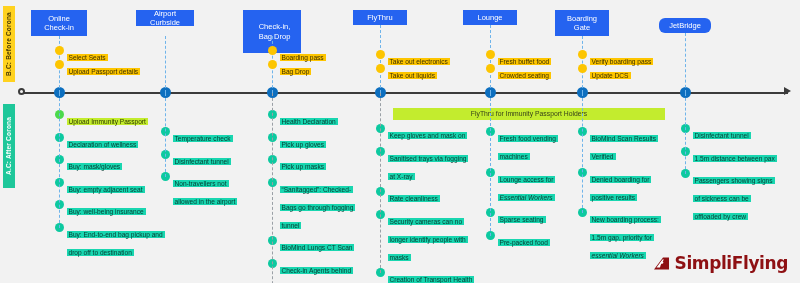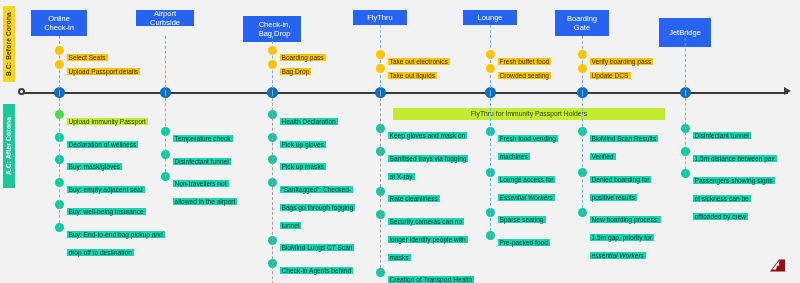--- a/index.html
+++ b/index.html
@@ -185,21 +185,21 @@
       <div class="bullet" style="left: 160.5px; top: 149.5px;">
         <span class="dot dot-ac"></span>
         <span class="lbl-wrap" style="max-width:78px"><span class="lbl lbl-ac">Disinfectant tunnel</span></span>
       </div>
       <div class="bullet" style="left: 160.5px; top: 172px;">
         <span class="dot dot-ac"></span>
         <span class="lbl-wrap" style="max-width:78px"><span class="lbl lbl-ac">Non-travellers not allowed in the airport</span></span>
       </div>
       <div class="conn-down" style="left: 165px; top: 93px; height: 84px; border-left-color: rgb(111, 180, 234);"></div>
       <div class="stage-node" style="left: 272px;"></div>
-      <div class="stage-box" style="left: 243px; top: 16px; width: 58px; height: 26px; padding-left: 8px;">
+      <div class="stage-box" style="left: 243px; top: 10px; width: 58px; height: 43px; padding-left: 8px;">
         <span>Check-in,<br>Bag Drop</span>
       </div>
       <div class="conn-up" style="left: 272px; top: 36px; height: 57px;"></div>
       <div class="bullet" style="left: 267.5px; top: 46px;">
         <span class="dot dot-bc"></span>
         <span class="lbl-wrap" style="max-width:88px"><span class="lbl lbl-bc">Boarding pass</span></span>
       </div>
       <div class="bullet" style="left: 267.5px; top: 60px;">
         <span class="dot dot-bc"></span>
         <span class="lbl-wrap" style="max-width:88px"><span class="lbl lbl-bc">Bag Drop</span></span>
@@ -313,21 +313,21 @@
       <div class="bullet" style="left: 577.5px; top: 167.5px;">
         <span class="dot dot-ac"></span>
         <span class="lbl-wrap" style="max-width:86px"><span class="lbl lbl-ac">Denied boarding for positive results</span></span>
       </div>
       <div class="bullet" style="left: 577.5px; top: 208px;">
         <span class="dot dot-ac"></span>
         <span class="lbl-wrap" style="max-width:86px"><span class="lbl lbl-ac">New boarding process: 1.5m gap, priority for <em>essential Workers</em></span></span>
       </div>
       <div class="conn-down" style="left: 582px; top: 93px; height: 120px; border-left-color: rgb(111, 180, 234);"></div>
       <div class="stage-node" style="left: 685px;"></div>
-      <div class="stage-box" style="left: 659px; top: 18px; width: 52px; height: 29px;">
+      <div class="stage-box" style="left: 659px; top: 18px; width: 52px; height: 15px; border-radius: 6px;">
         <span>JetBridge</span>
       </div>
       <div class="conn-up" style="left: 685px; top: 33px; height: 60px;"></div>
       <div class="bullet" style="left: 680.5px; top: 124px;">
         <span class="dot dot-ac"></span>
         <span class="lbl-wrap" style="max-width:88px"><span class="lbl lbl-ac">Disinfectant tunnel</span></span>
       </div>
       <div class="bullet" style="left: 680.5px; top: 146.5px;">
         <span class="dot dot-ac"></span>
         <span class="lbl-wrap" style="max-width:88px"><span class="lbl lbl-ac">1.5m distance between pax</span></span>
@@ -338,15 +338,16 @@
       </div>
       <div class="conn-down" style="left: 685px; top: 93px; height: 81px; border-left-color: rgb(111, 180, 234);"></div>
     </div>
 
   <div id="logo">
     <svg id="logo-mark" viewBox="0 0 40 30">
       <path d="M4 27 L22 3 L34 3 L34 27 Z" fill="#8e1013"></path>
       <path d="M9 23 L21 7 L24 7 C20 12 17 18 16 23 Z" fill="#ffffff"></path>
       <circle cx="20" cy="13" r="2.6" fill="#ffffff"></circle>
     </svg>
+    <span id="logo-text">SimpliFlying</span>
   </div>
 
 </div>
 
 </body></html>

